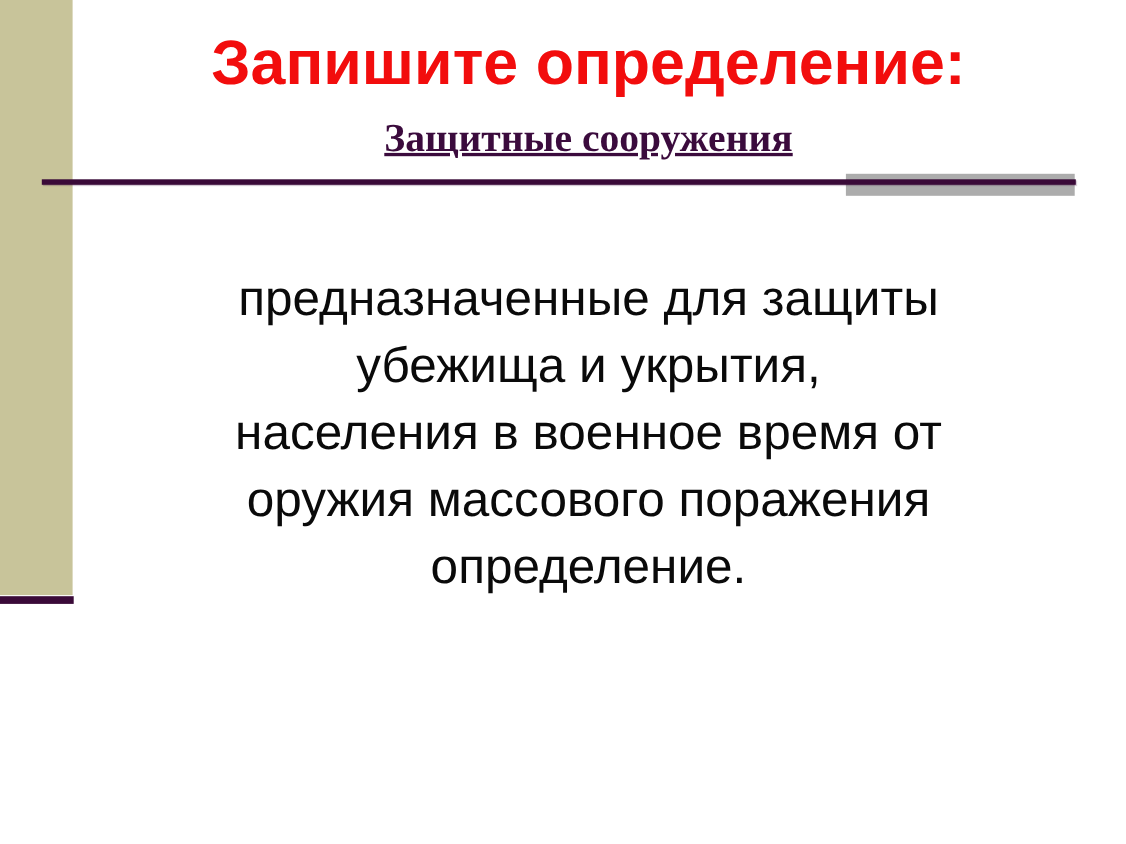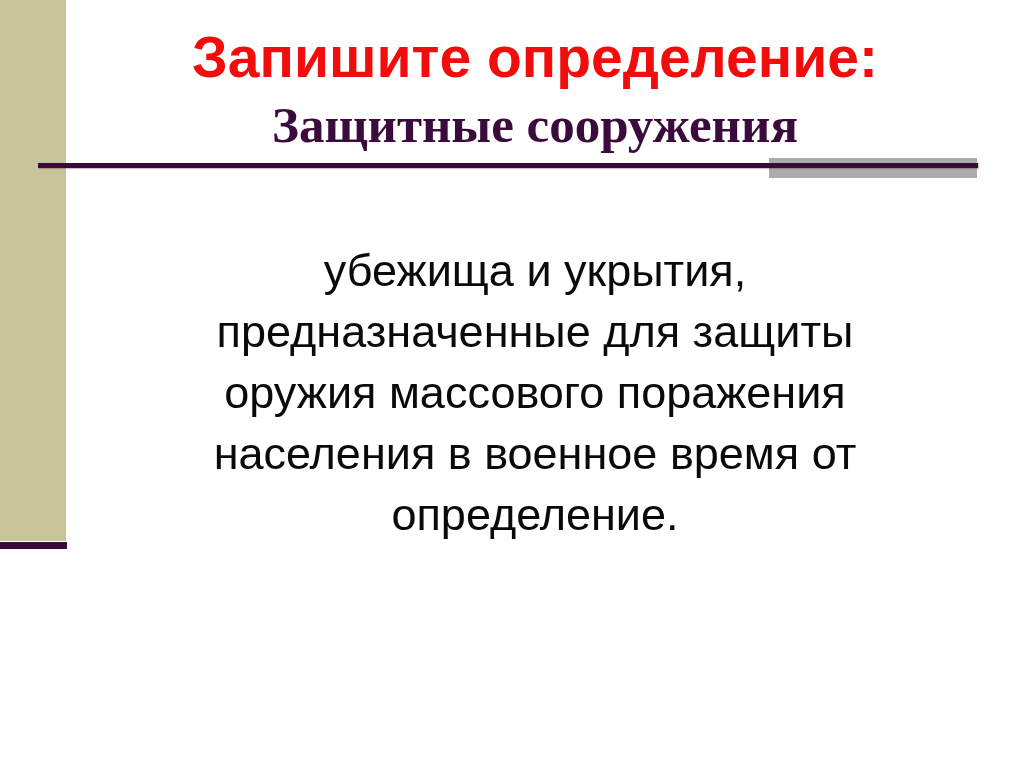--- a/index.html
+++ b/index.html
@@ -58,24 +58,25 @@
   }
   .title-red {
     font-size: 57px;
     font-weight: bold;
     line-height: 70px;
     color: #F20D0D;
     letter-spacing: 0px;
   }
   .title-serif {
     font-family: "Liberation Serif", serif;
-    font-size: 51px;
+    font-size: 36px;
     font-weight: bold;
     line-height: 66px;
     color: #3B0B3D;
+    text-decoration: underline;
   }
   .body-block {
     position: absolute;
     left: 70px;
     top: 240px;
     width: 930px;
     text-align: center;
     font-size: 45px;
     line-height: 61px;
     color: #0A0A0A;
@@ -91,20 +92,20 @@
 
   <div class="gray-band"></div>
   <div class="title-rule"></div>
 
   <div class="title-block">
     <div class="title-red">Запишите определение:</div>
     <div class="title-serif">Защитные сооружения</div>
   </div>
 
   <div class="body-block">
+    <div class="body-line">предназначенные для защиты</div>
     <div class="body-line">убежища и укрытия,</div>
-    <div class="body-line">предназначенные для защиты</div>
+    <div class="body-line">населения в военное время от</div>
     <div class="body-line">оружия массового поражения</div>
-    <div class="body-line">населения в военное время от</div>
     <div class="body-line">определение.</div>
   </div>
 
 </div>
 
 </body></html>

